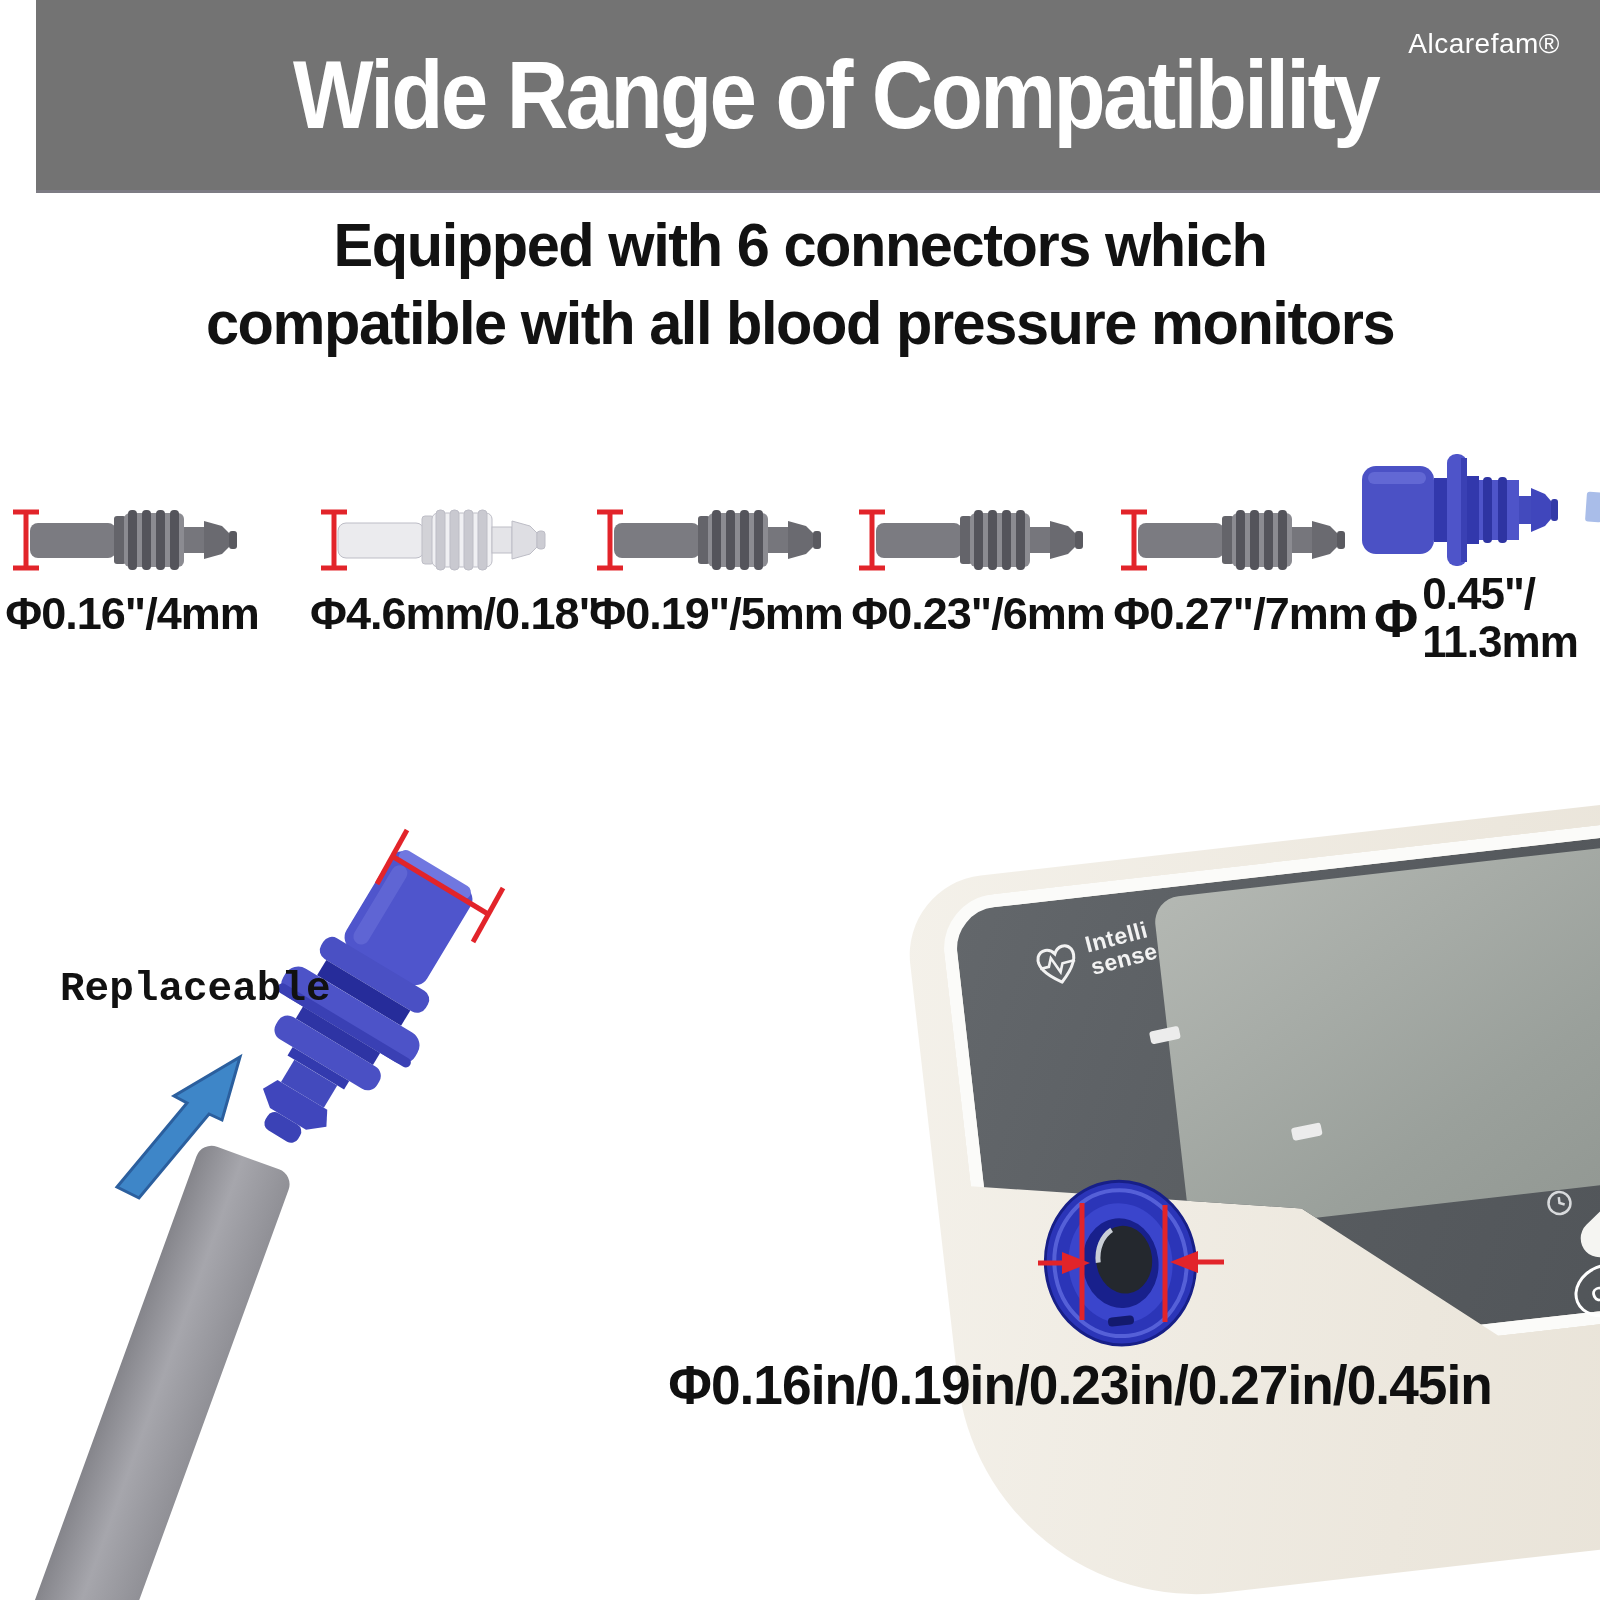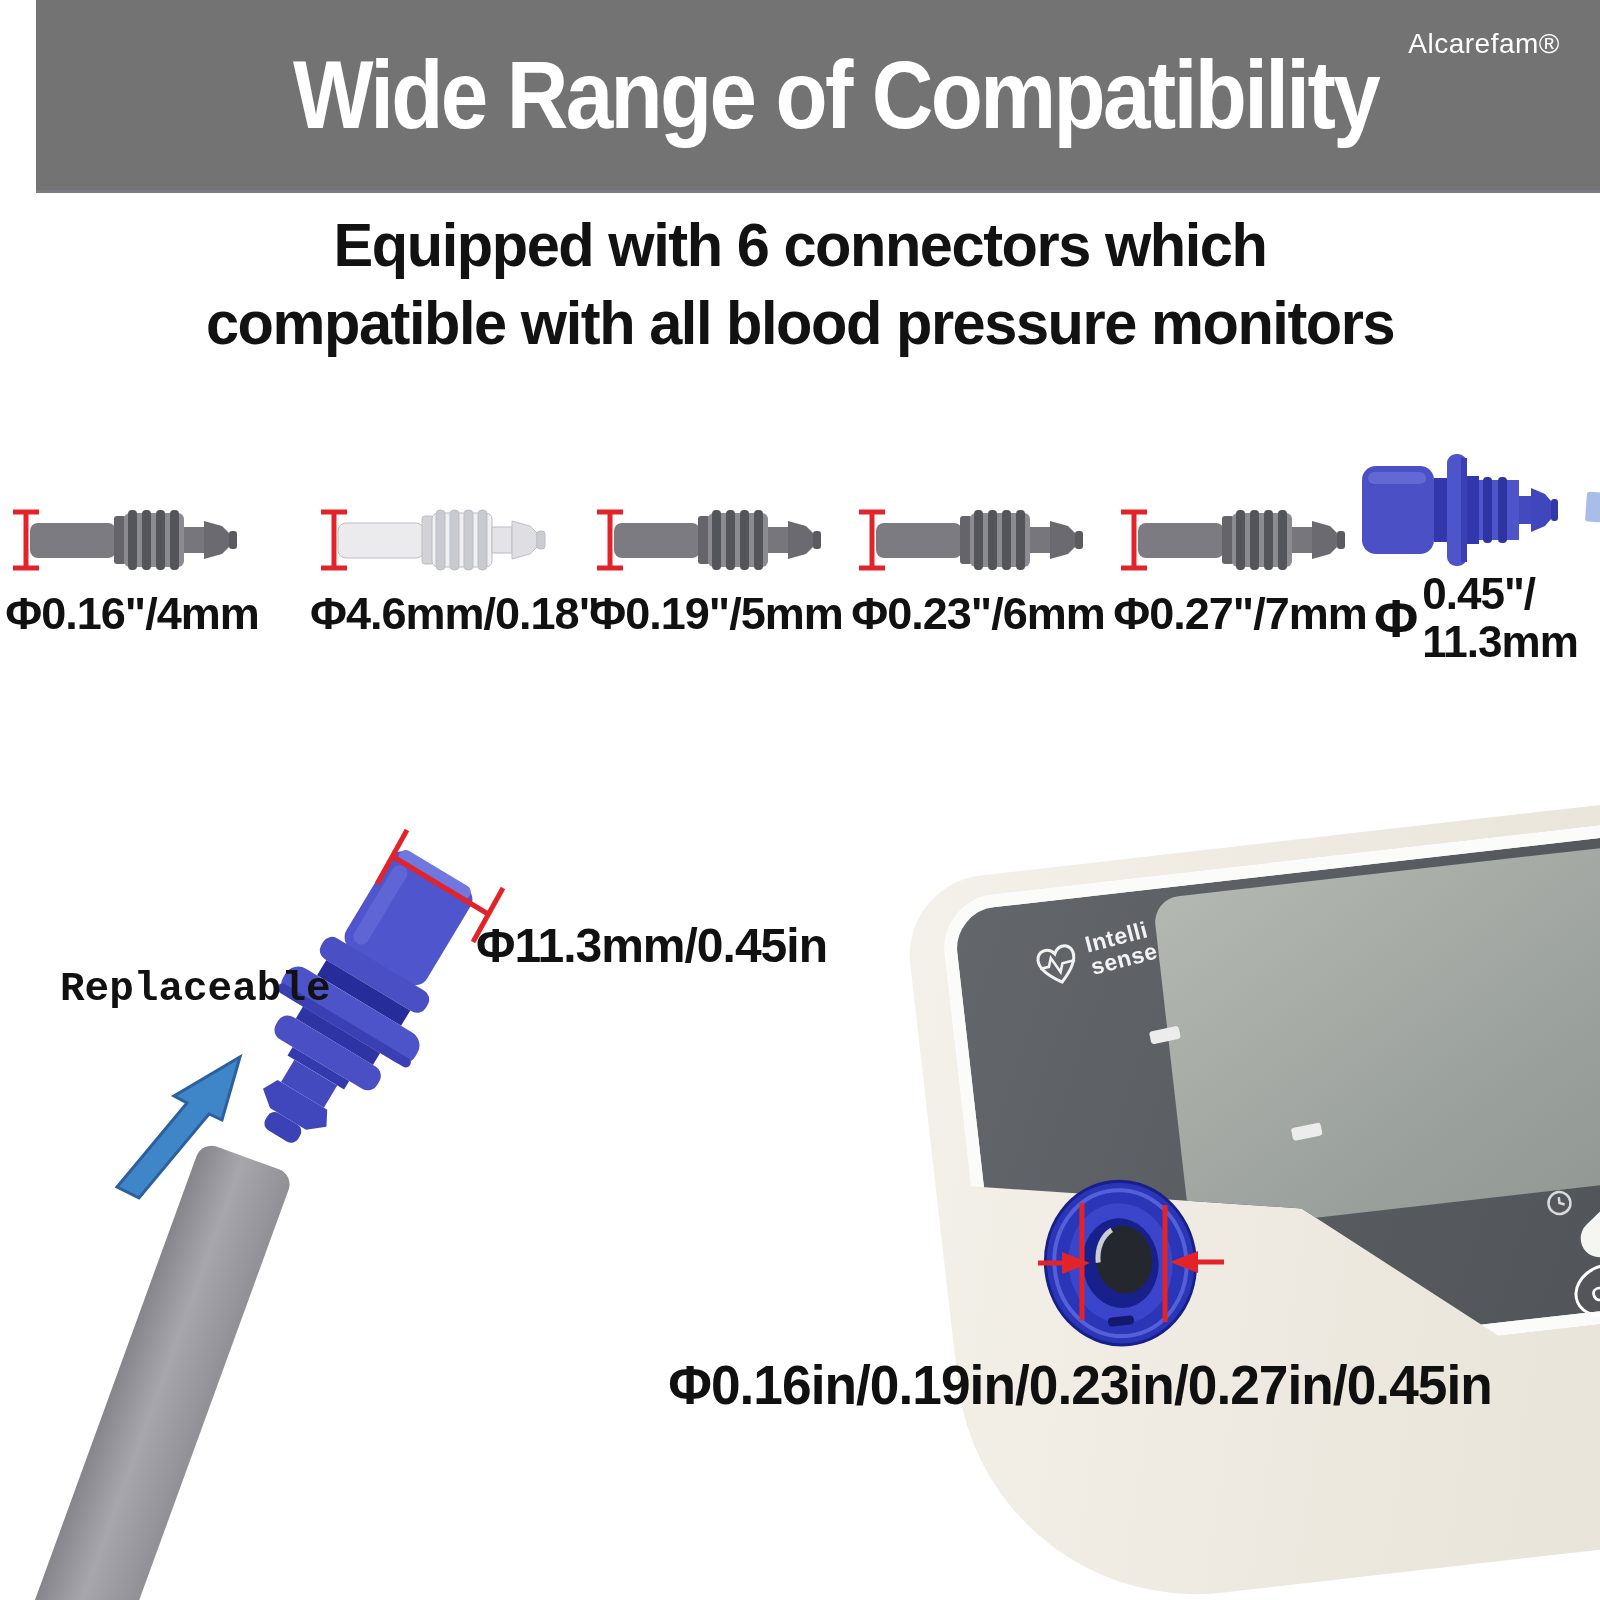--- a/index.html
+++ b/index.html
@@ -234,21 +234,20 @@
       <rect x="40" y="192" width="90" height="14" fill="#2e34a4"></rect>
       <rect x="26" y="206" width="118" height="26" rx="11" fill="#4a50c4"></rect>
       <rect x="52" y="232" width="66" height="10" fill="#333aae"></rect>
       <rect x="60" y="242" width="50" height="26" fill="#434abd"></rect>
       <polygon points="56,268 114,268 122,283 106,296 64,296 48,283" fill="#4046bc"></polygon>
       <rect x="66" y="296" width="38" height="20" rx="8" fill="#3b42b6"></rect>
     </svg>
   </div>
 
   <div class="replaceable z30">Replaceable</div>
-  <div class="dia-label z30">Φ11.3mm/0.45in</div>
 
   <div class="monitor z10">
     <div class="m-body"></div>
     <div class="m-panel">
       <div class="m-screen"></div>
       <div class="m-logo">
         <svg width="48" height="44" viewBox="0 0 48 44">
           <path d="M24 40 C10 29 3 19 7 10 C11 3 20 4 24 11 C28 4 37 3 41 10 C45 19 38 29 24 40 Z" fill="none" stroke="#f2f2f2" stroke-width="3"></path>
           <polyline points="6,22 15,22 19,14 25,30 29,22 42,22" fill="none" stroke="#f2f2f2" stroke-width="2.6"></polyline>
         </svg>

